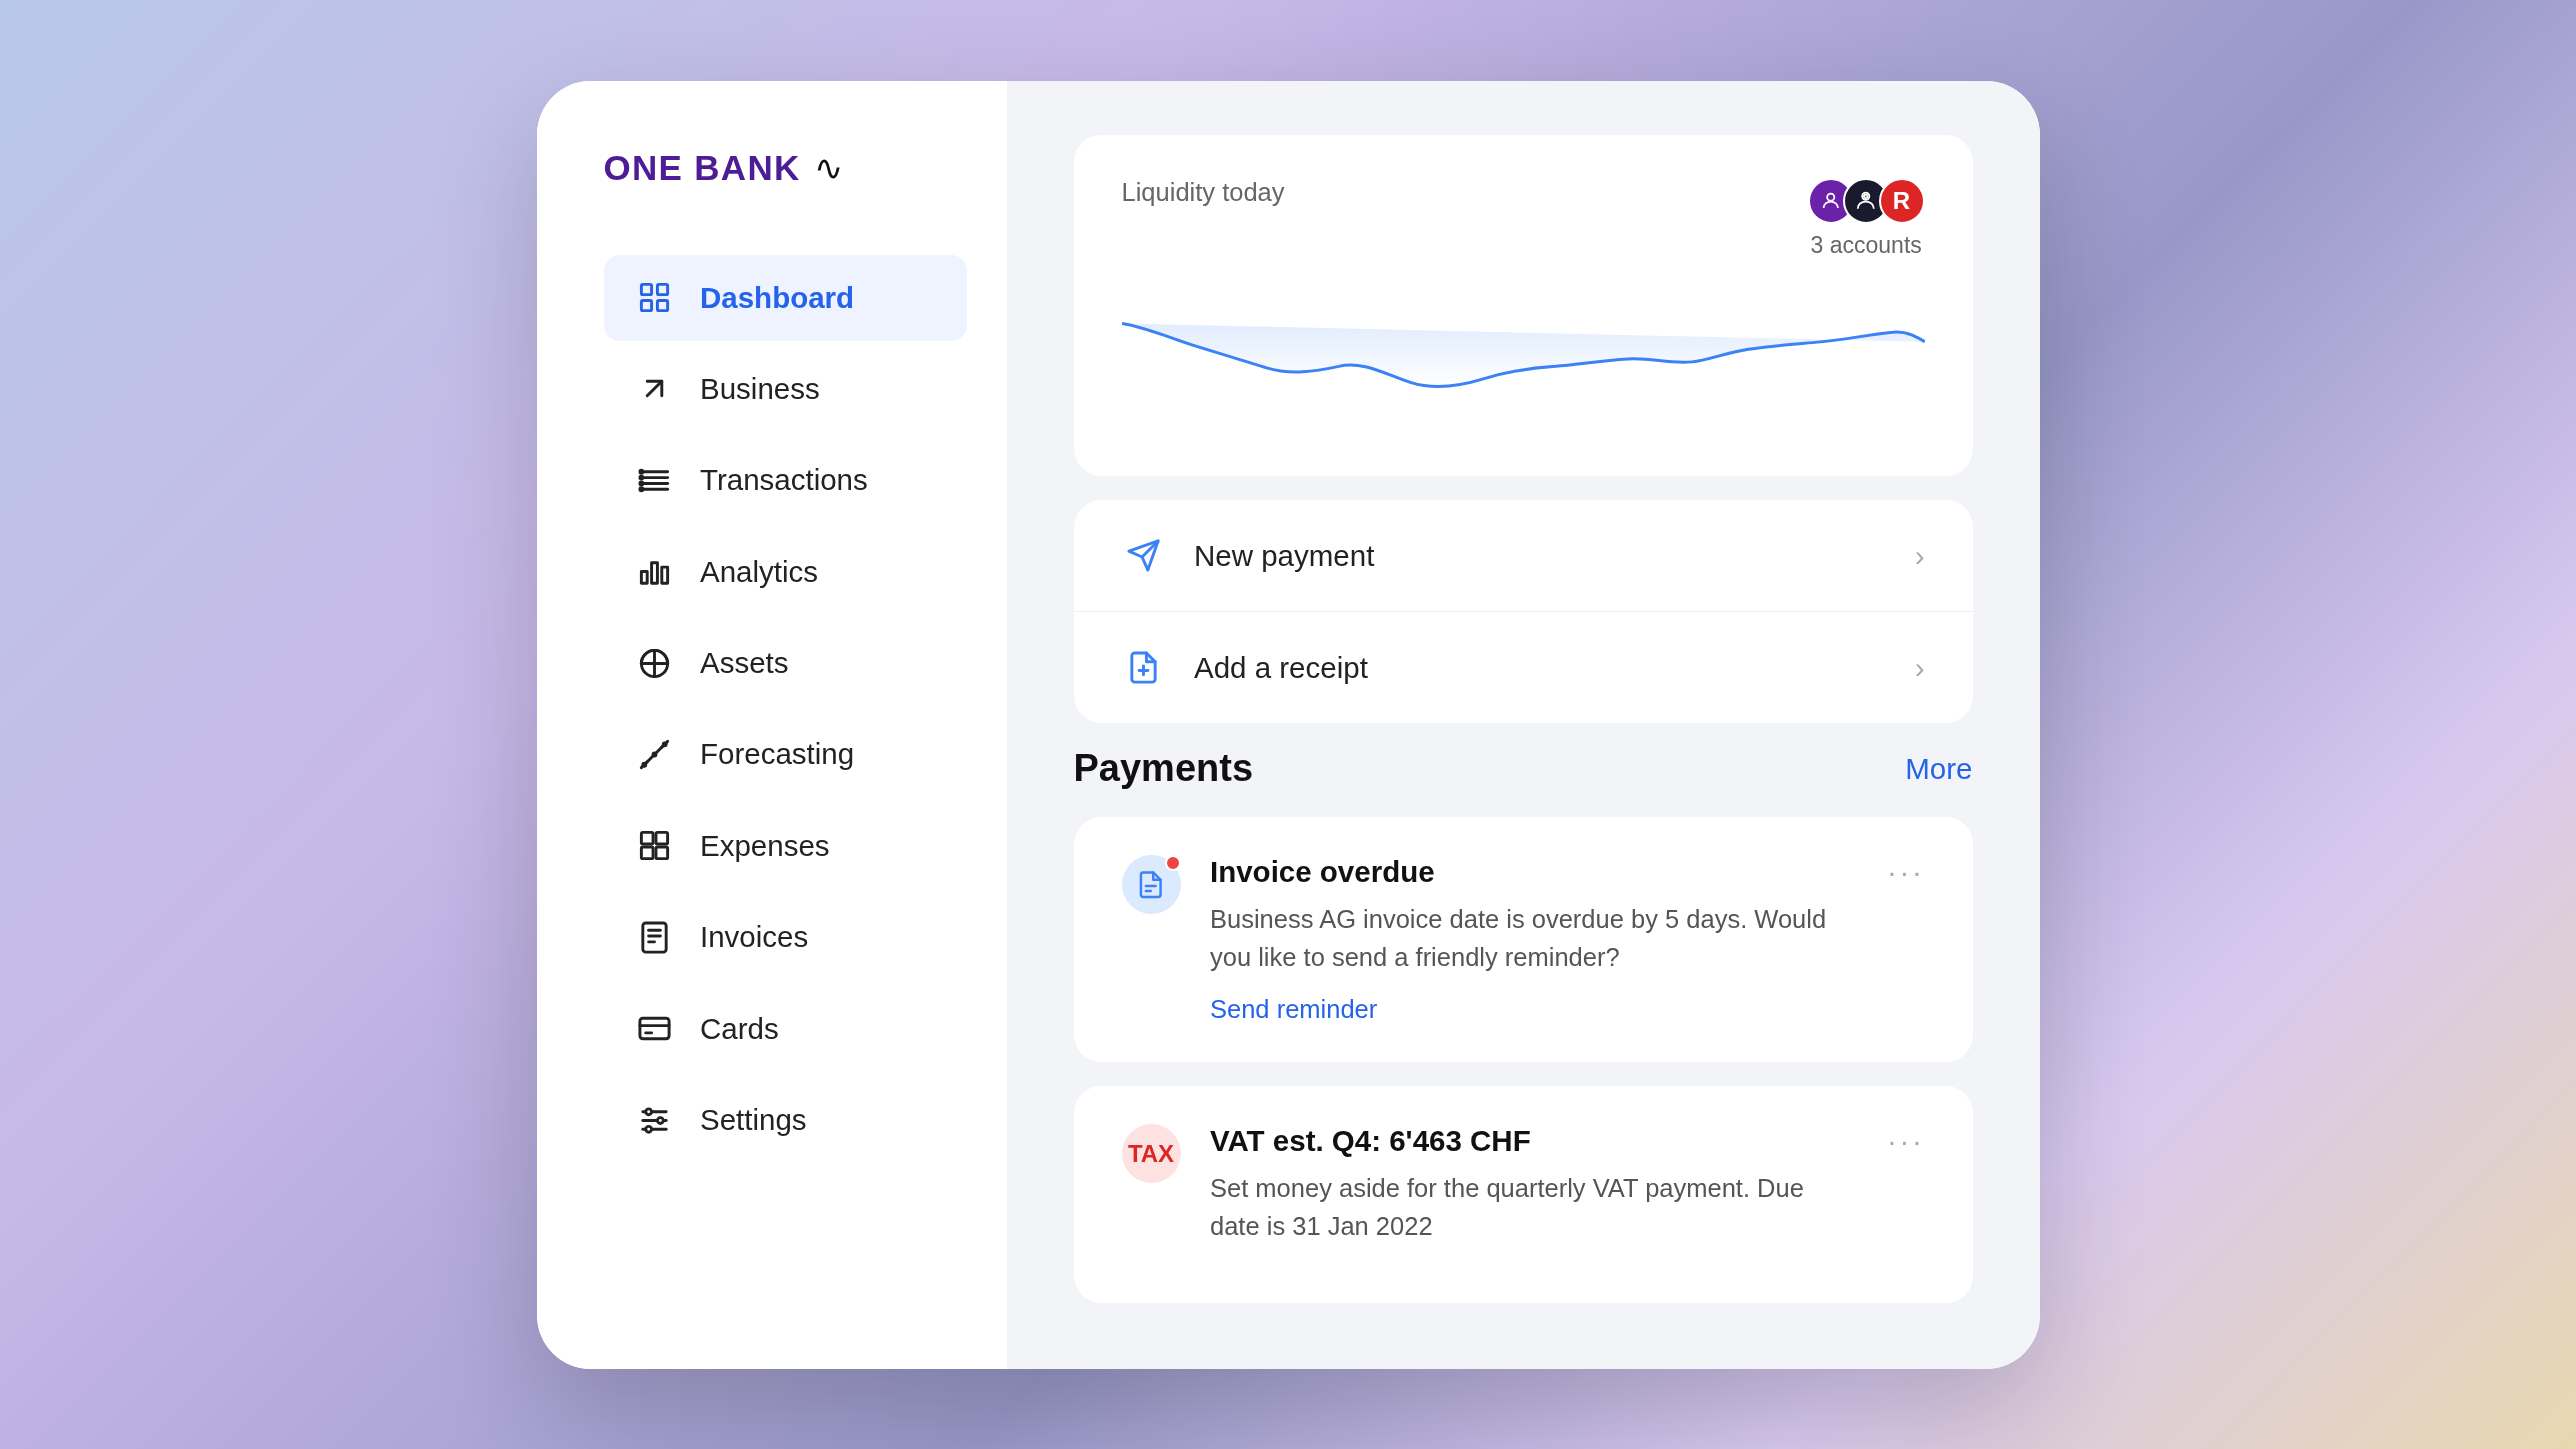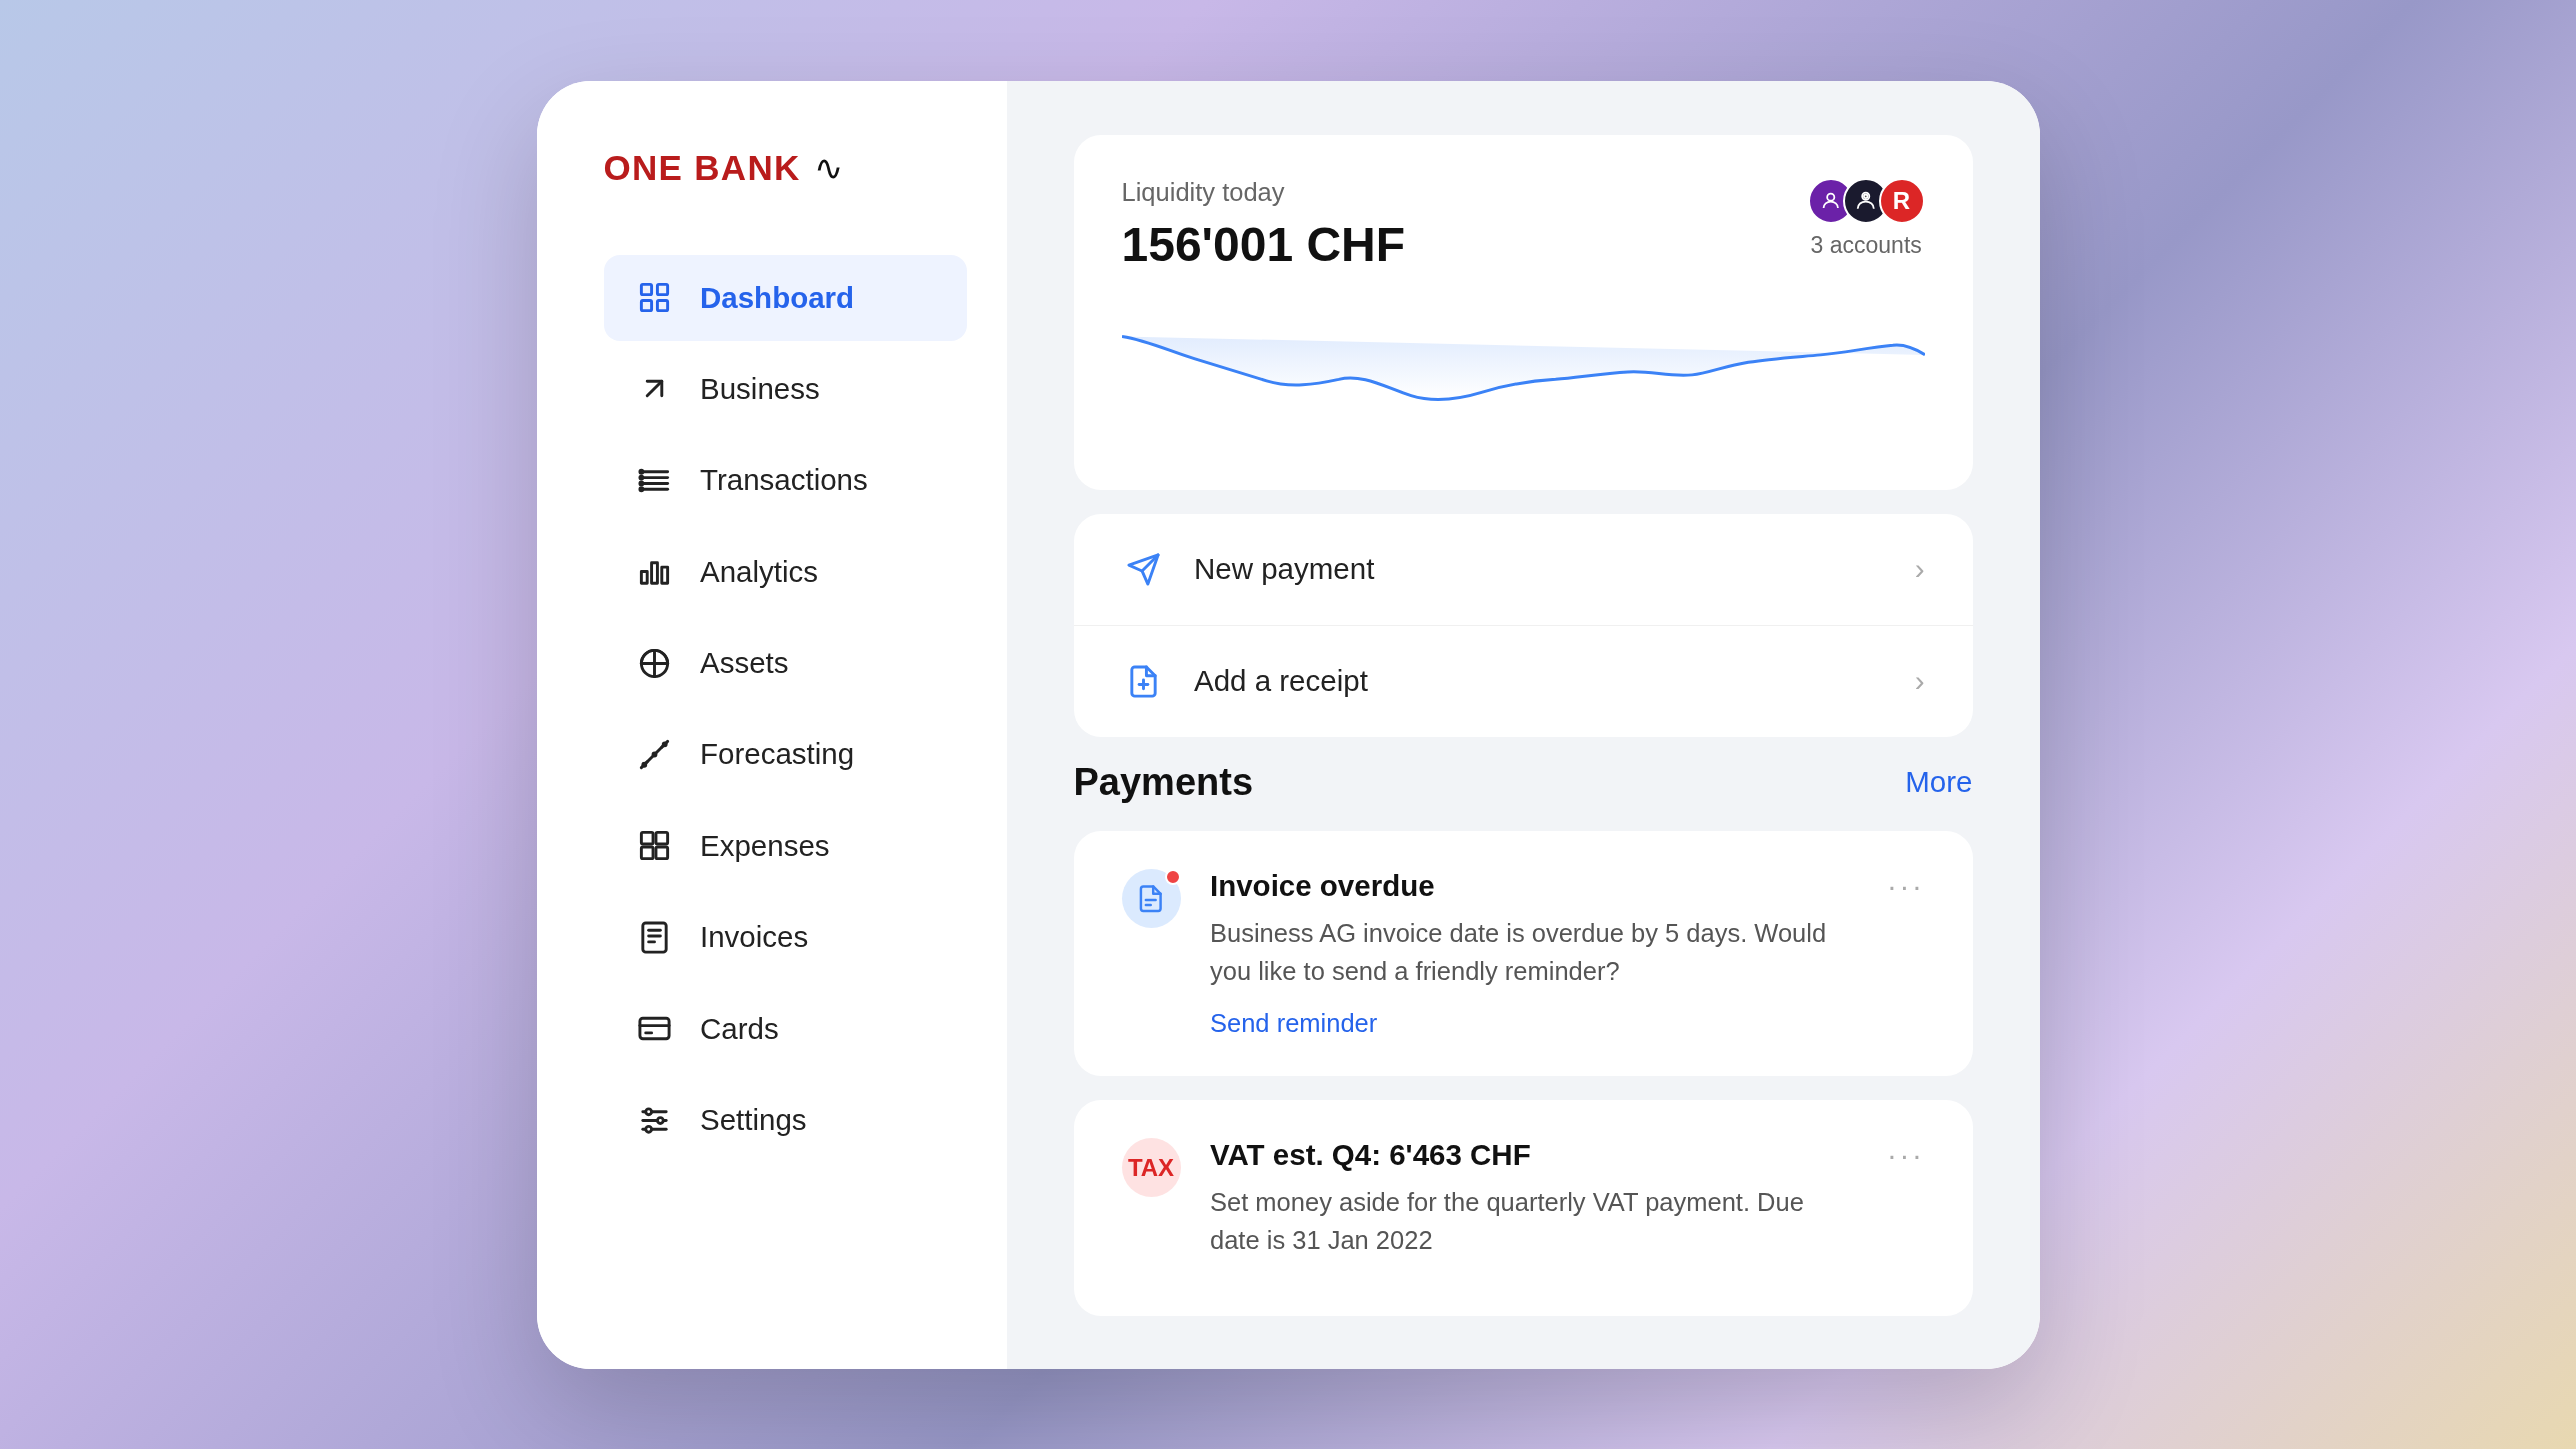--- a/index.html
+++ b/index.html
@@ -34,21 +34,21 @@
     .logo {
       display: flex;
       align-items: center;
       gap: 13.4px;
       margin-bottom: 67px;
     }
     .logo-text {
       font-size: 35px;
       font-weight: 700;
       letter-spacing: 1.3px;
-      color: #b91c1c;
+      color: #4c1d95;
     }
     .logo-icon {
       font-size: 35px;
       color: #111;
     }
     .nav-item {
       display: flex;
       align-items: center;
       gap: 24px;
       padding: 21.5px 29.5px;
@@ -463,21 +463,20 @@
 
   </div>
 
   <div class="main-content">
 
 
     <div class="card">
       <div class="liquidity-header">
         <div>
           <div class="liquidity-label">Liquidity today</div>
-          <div class="liquidity-value">156'001 CHF</div>
         </div>
         <div class="account-avatars">
           <div class="avatars-row">
             <div class="avatar-circle avatar-purple">
               <svg width="21.5" height="21.5" viewBox="0 0 24 24" fill="none" stroke="#fff" stroke-width="2">
                 <circle cx="12" cy="8" r="4"></circle>
                 <path d="M4 20c0-4 3.6-7 8-7s8 3 8 7"></path>
               </svg>
             </div>
             <div class="avatar-circle avatar-dark">

